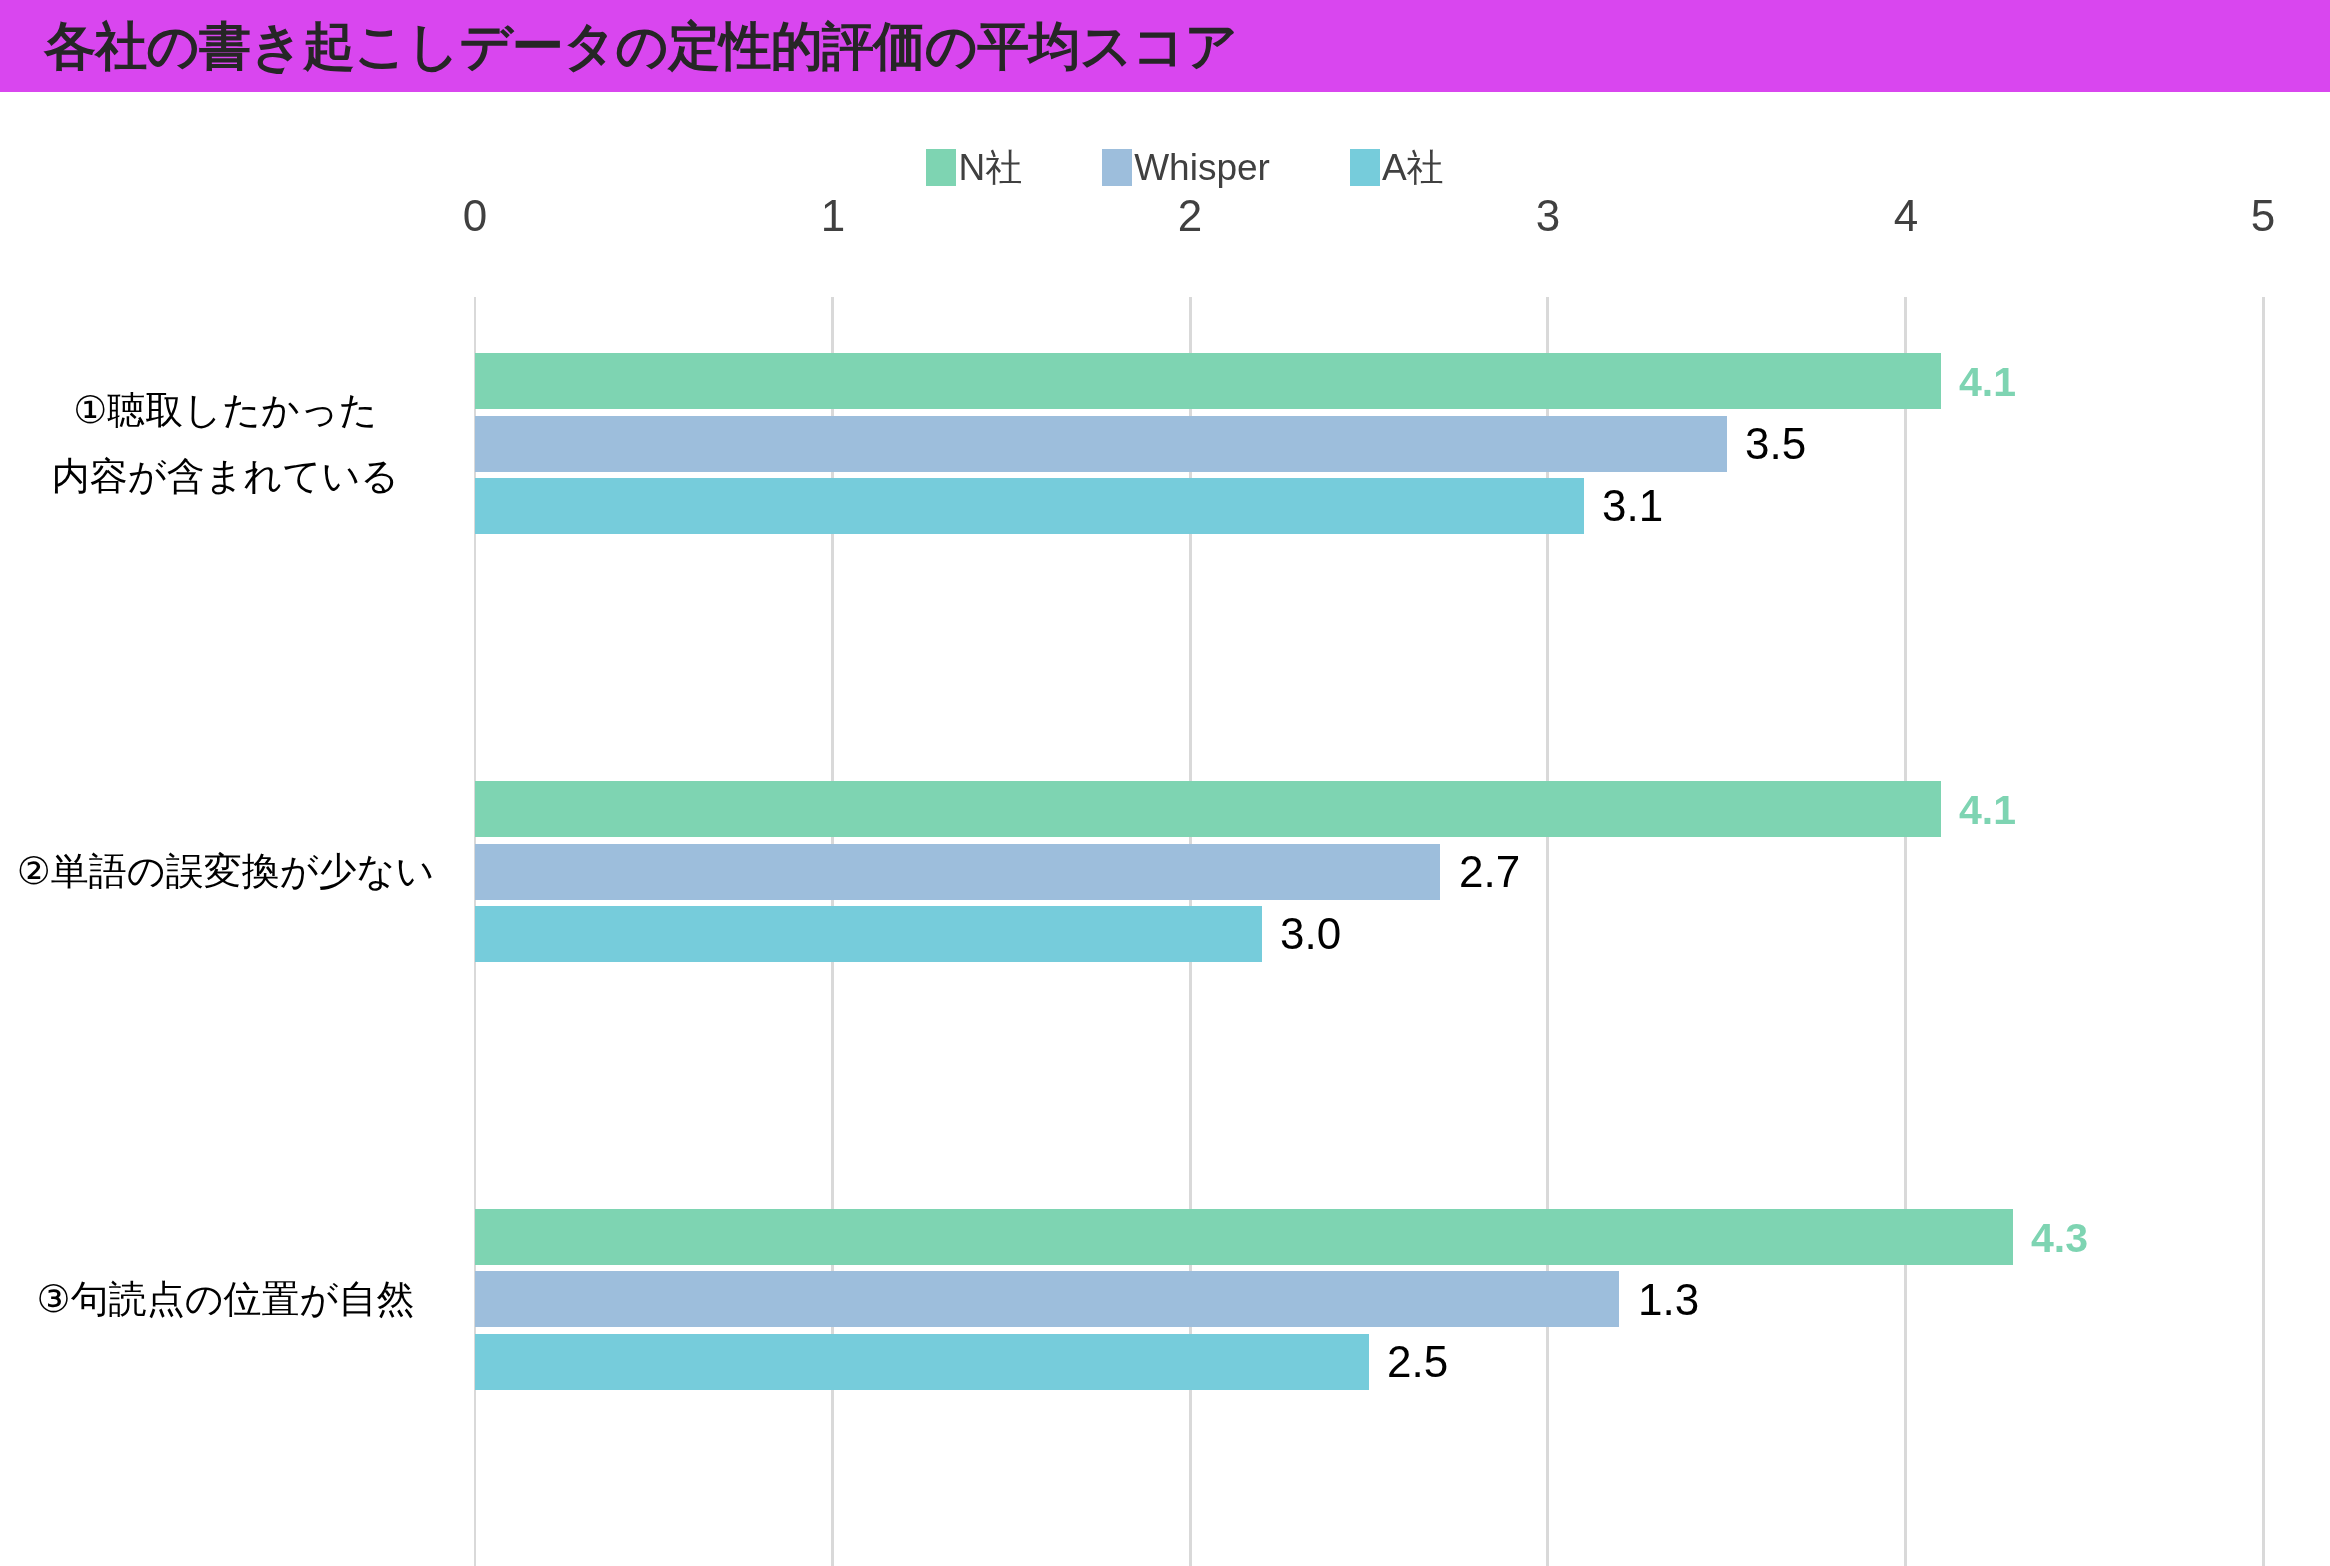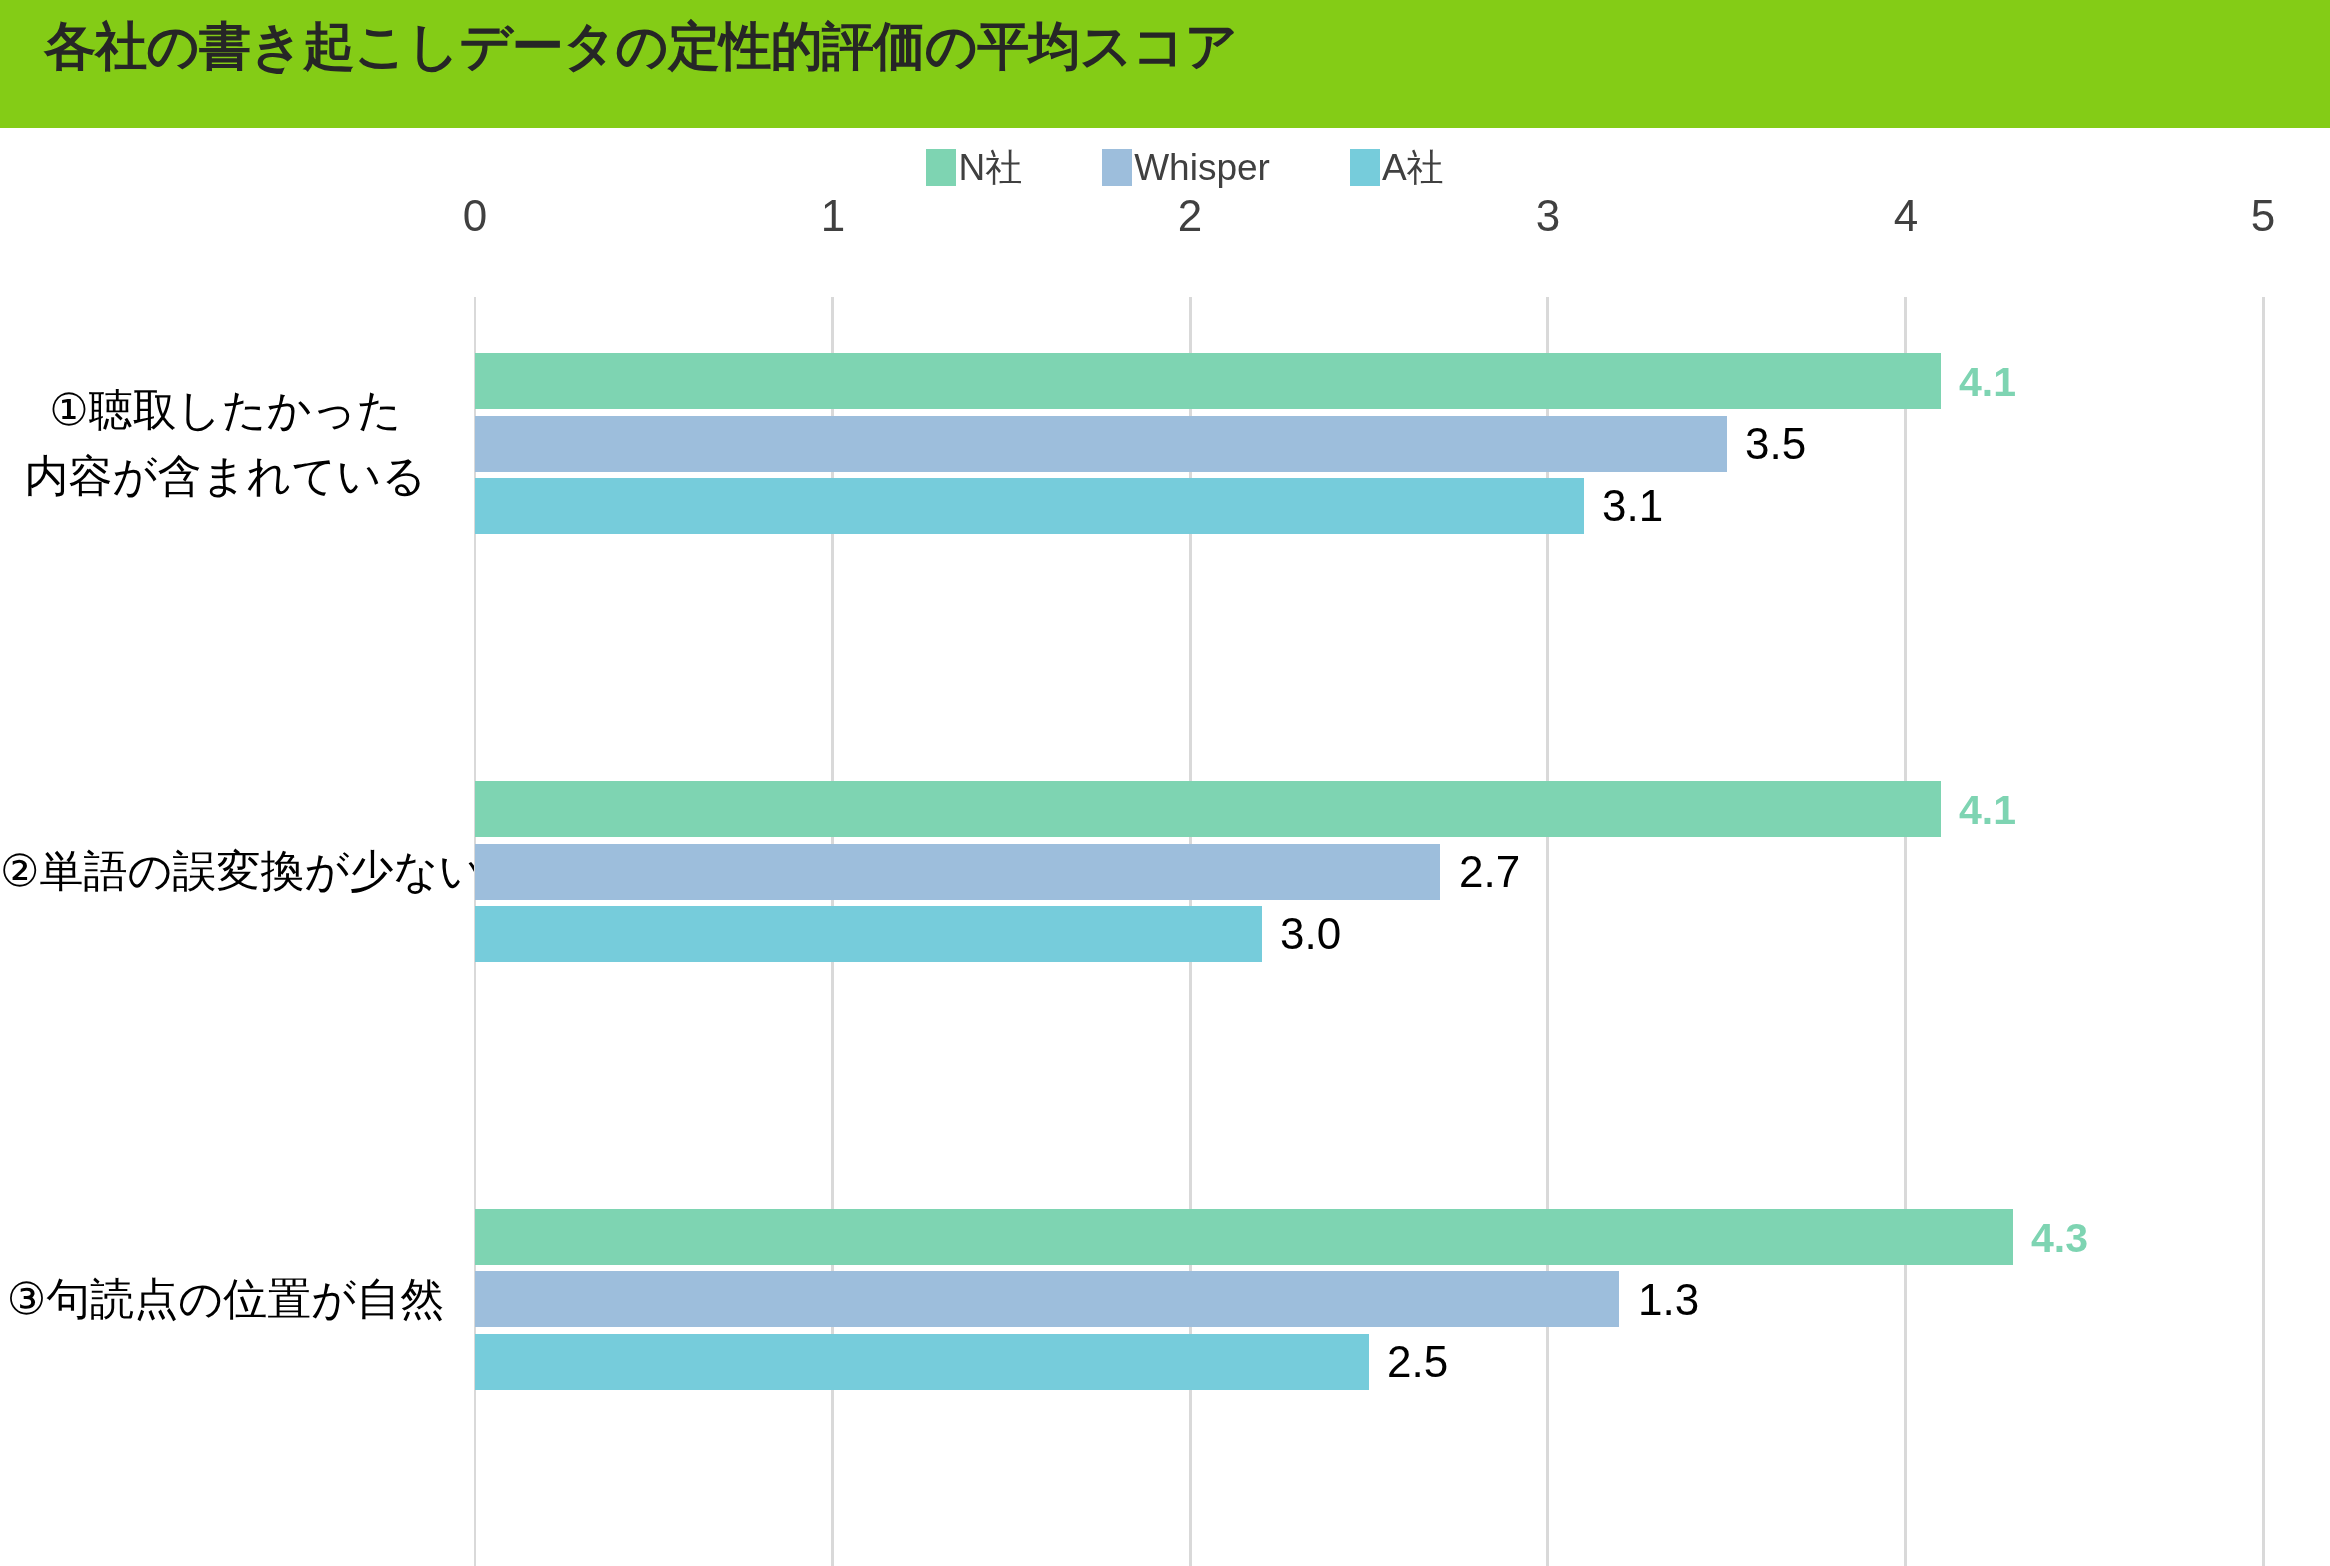--- a/index.html
+++ b/index.html
@@ -14,22 +14,22 @@
     overflow: hidden;
     position: relative;
   }
 
   
   #title-bar {
     position: absolute;
     left: 0;
     top: 0;
     width: 2330px;
-    height: 128px;
-    background: #84cc16;
+    height: 92px;
+    background: #d946ef;
     box-sizing: border-box;
   }
   #chart-title {
     position: absolute;
     left: 44px;
     top: 10px;
     font-size: 52px;
     font-weight: bold;
     color: #262626;
     letter-spacing: -0.7px;
@@ -91,21 +91,21 @@
     color: #404040;
     transform: translateX(-50%);
     white-space: nowrap;
   }
 
   
   .cat-label {
     position: absolute;
     right: 2198px;  
     text-align: center;
-    font-size: 44px;
+    font-size: 38px;
     color: #000000;
     line-height: 66px;
     white-space: nowrap;
     transform: translateY(-50%);
   }
 
   
   .bar {
     position: absolute;
     left: 0;

